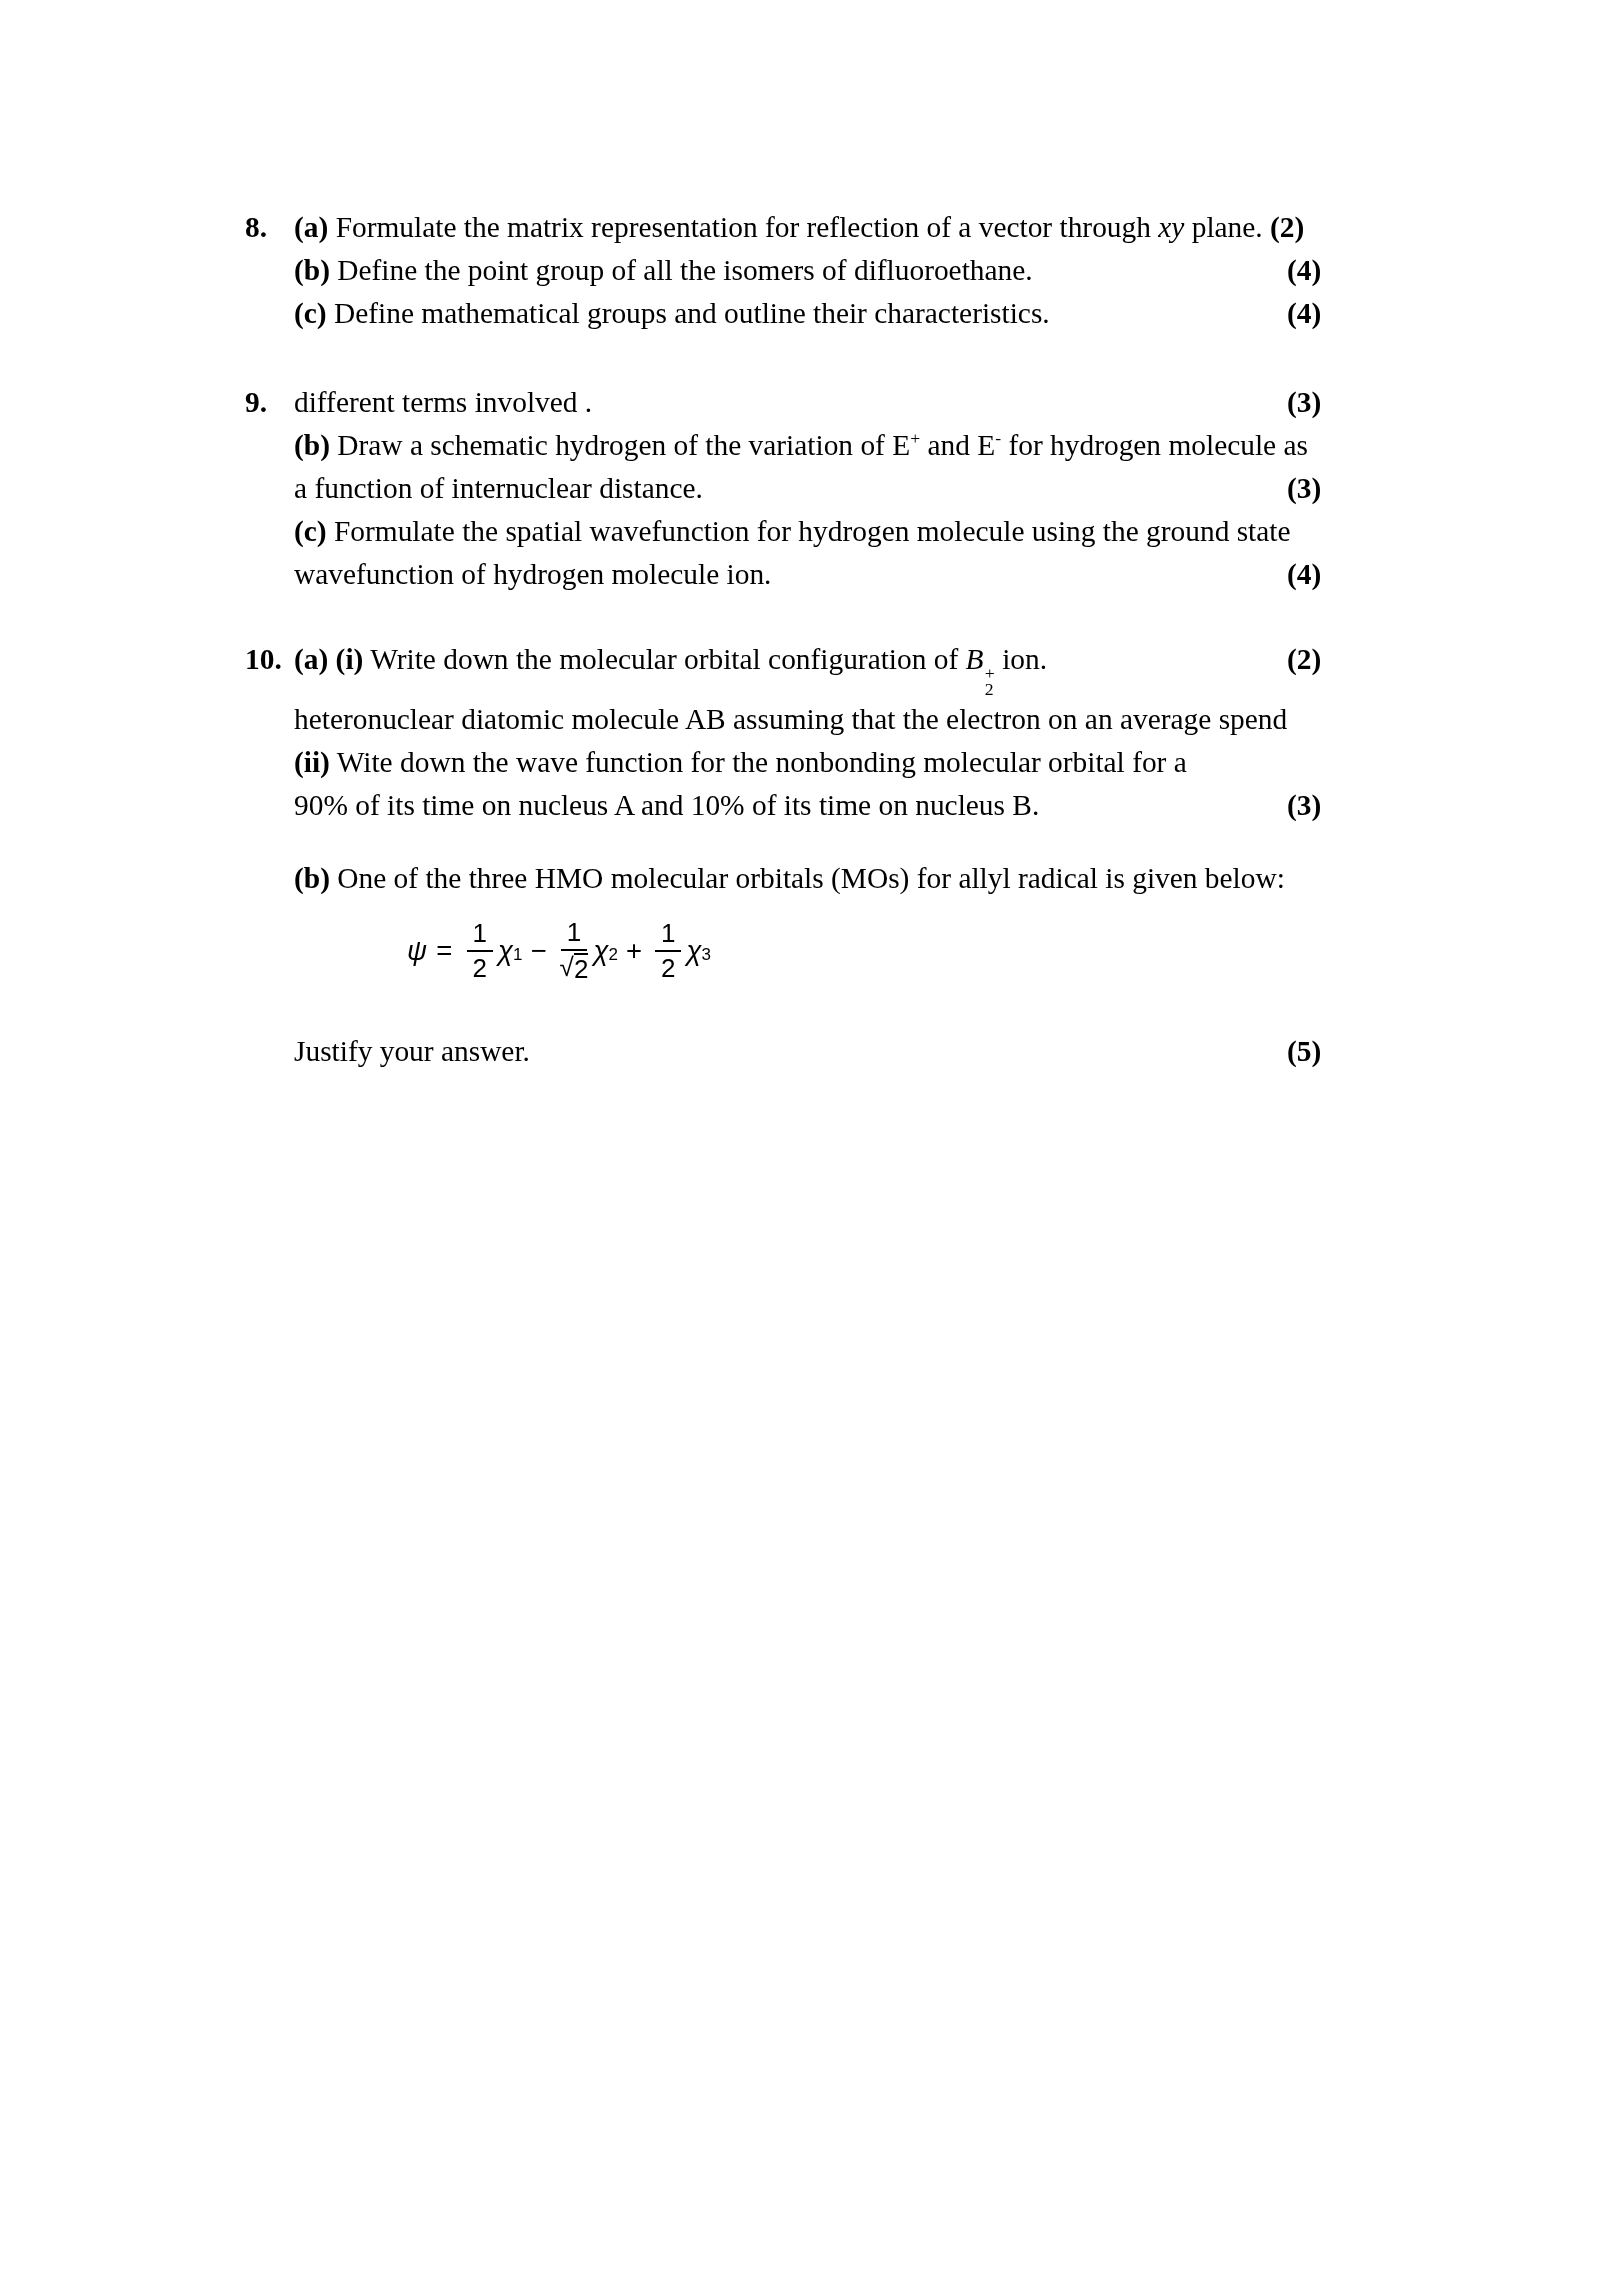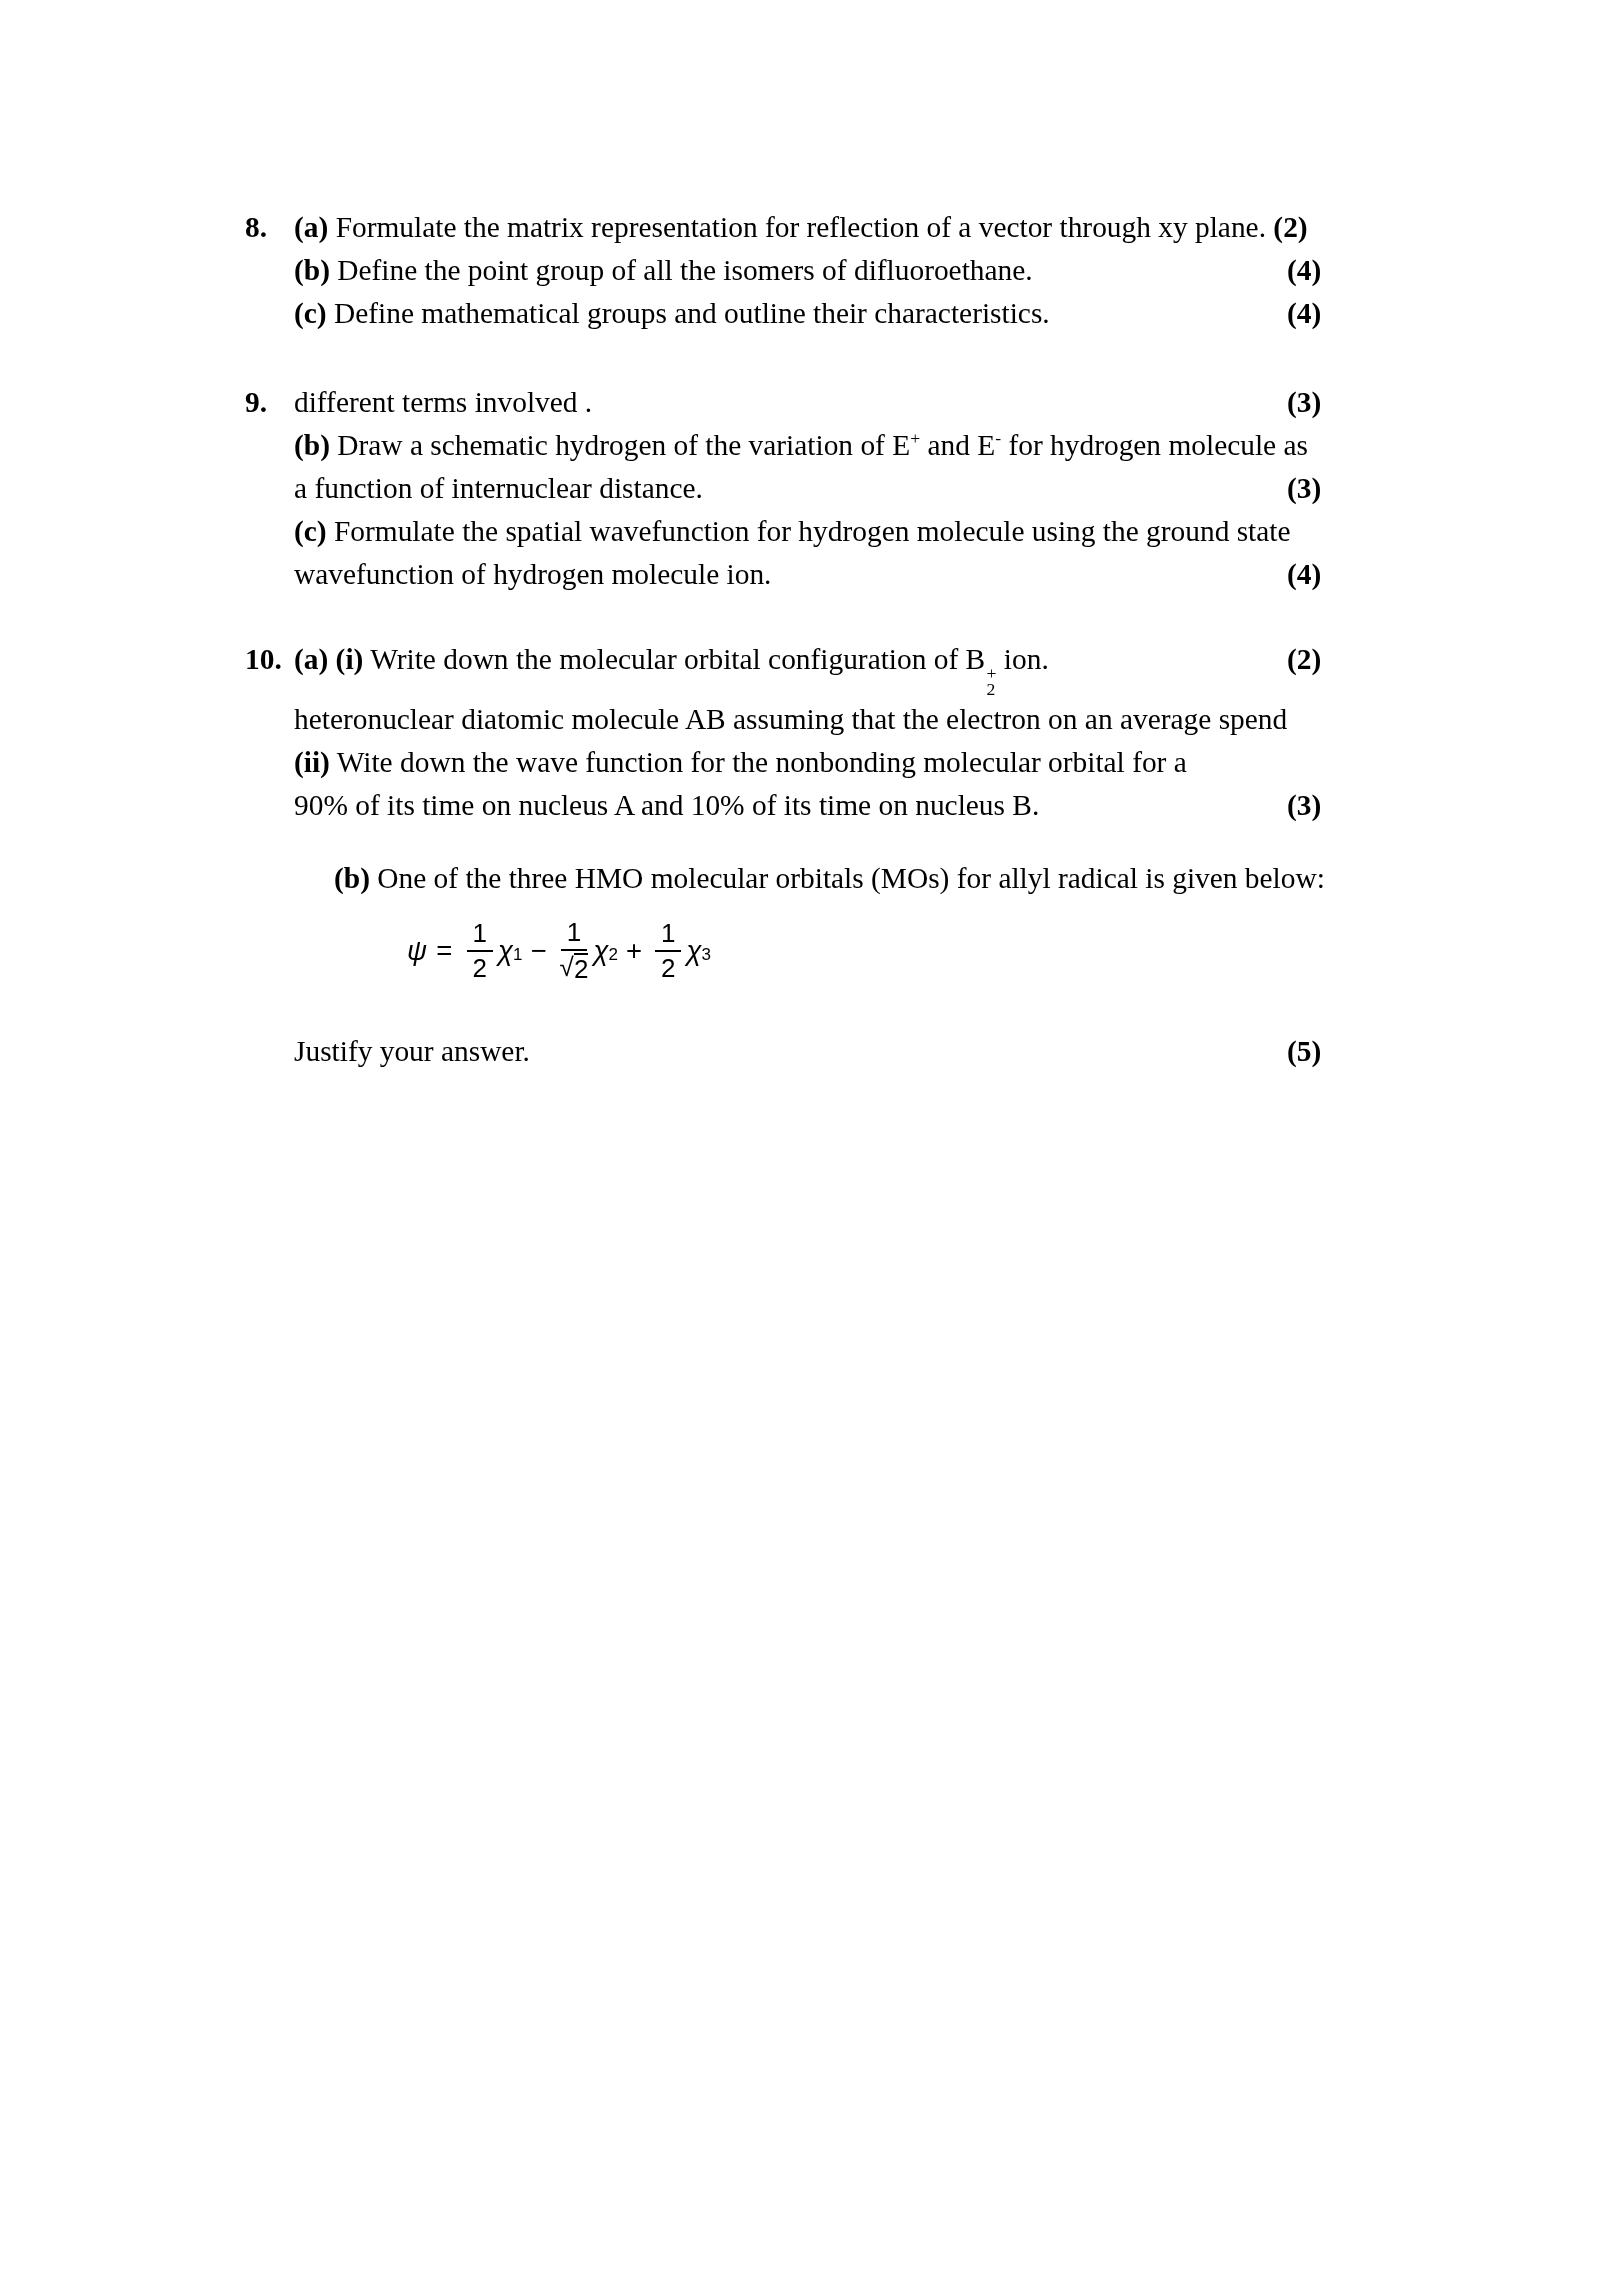--- a/index.html
+++ b/index.html
@@ -27,21 +27,21 @@
     font-weight: bold;
     line-height: 43px;
   }
   .line {
     position: relative;
     line-height: 43px;
     min-height: 43px;
     white-space: nowrap;
   }
   .bold { font-weight: bold; }
-  .ital { }
+  .ital { font-style: italic; }
   .marks {
     position: absolute;
     left: 993px;
     top: 0;
     font-weight: bold;
   }
   sup.supm {
     font-size: 60%;
     line-height: 0;
     vertical-align: super;
@@ -49,21 +49,21 @@
   .ionstack {
     display: inline-flex;
     flex-direction: column;
     align-items: flex-start;
     font-size: 17.7px;
     line-height: 16.4px;
     vertical-align: -9.8px;
     margin-left: 1.3px;
     font-style: normal;
   }
-  .gap-before-b { margin-top: 30px; margin-left: 40px; }
+  .gap-before-b { margin-top: 30px; }
   
   .formula {
     display: flex;
     align-items: center;
     margin: 18.3px 0 47px 113px;
     font-family: "Liberation Sans", sans-serif;
     font-size: 27.5px;
     white-space: nowrap;
   }
   .formula .fitalic { font-style: italic; }

